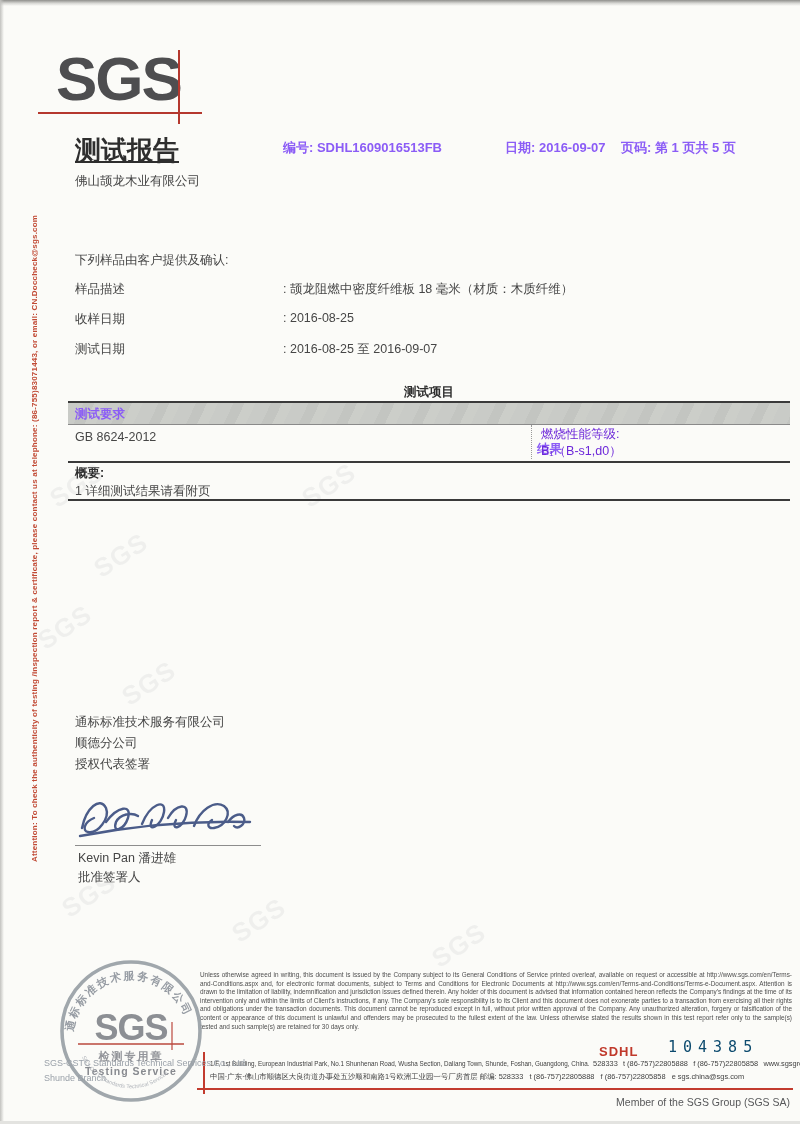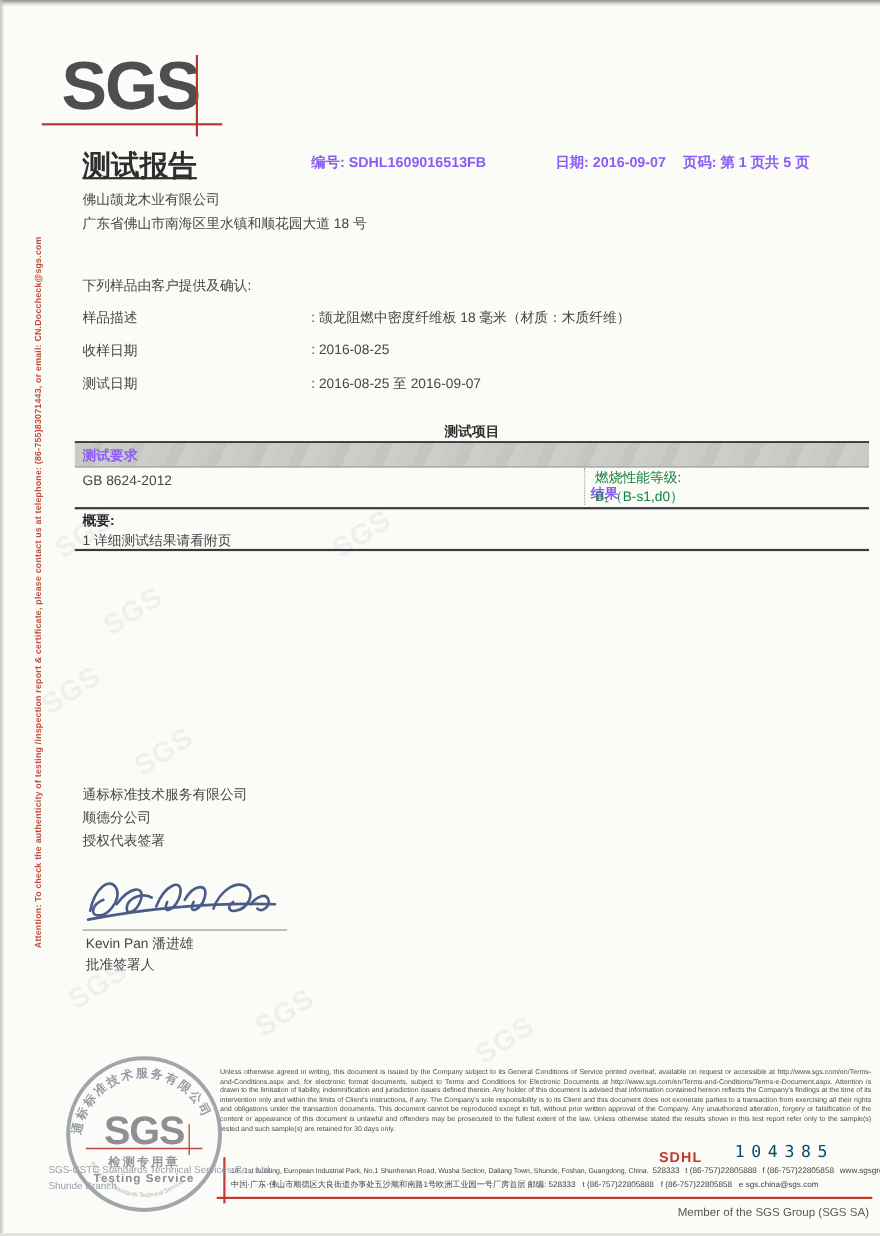--- a/index.html
+++ b/index.html
@@ -46,21 +46,21 @@
   .tline{left:68px;width:722px;background:#3a3a3a;height:2px;}
   .tline-thin{left:68px;width:722px;background:#8a8a8a;height:1px;}
   .thead-band{left:68px;top:403px;width:722px;height:21px;
     background:repeating-linear-gradient(115deg,#c9cbc7 0 14px,#c3c5c1 14px 24px,#cccec9 24px 34px);}
   .th{top:406px;font-size:12.5px;font-weight:bold;color:#8b5cf6;}
   .th-req{left:75px;}
   .th-res{left:537px;margin-top:35px;}
   .td-req{left:75px;top:430px;font-size:12.5px;color:#464646;}
   .res-cell{left:531px;top:425px;width:259px;height:34px;
     border-left:1px dotted #9a9a9a;padding:1px 0 0 9px;
-    font-size:12.5px;line-height:17px;color:#15803d;box-sizing:border-box;}
+    font-size:12.5px;line-height:17px;color:#6d28d9;box-sizing:border-box;}
   .summary-label{left:75px;top:465px;font-size:12.5px;font-weight:bold;color:#2e2e2e;}
   .summary-item{left:75px;top:483px;font-size:12.5px;color:#464646;}
   
   .issuer{left:75px;top:712px;font-size:12.5px;line-height:21px;color:#464646;}
   .sig-svg{left:72px;top:788px;}
   .sig-line{left:75px;top:845px;width:186px;height:1px;background:#8d8d8d;}
   .signer{left:78px;top:850px;font-size:12.5px;color:#464646;}
   .signer-title{left:78px;top:869px;font-size:12.5px;color:#464646;}
   
   .stamp-svg{left:56px;top:956px;opacity:.92;}
@@ -107,21 +107,20 @@
 <div class="abs logo-hline"></div>
 <div class="abs logo-vline"></div>
 
 <div class="abs doc-title">测试报告</div>
 <div class="abs hd hd-no">编号: SDHL1609016513FB</div>
 <div class="abs hd hd-date">日期: 2016-09-07</div>
 <div class="abs hd hd-page">页码: 第 1 页共 5 页</div>
 
 <div class="abs client">
   <div>佛山颉龙木业有限公司</div>
-  <div>广东省佛山市南海区里水镇和顺花园大道 18 号</div>
 </div>
 
 <div class="abs intro">下列样品由客户提供及确认:</div>
 <div class="abs srow-label" style="top:281px;">样品描述</div>
 <div class="abs srow-value" style="top:281px;">: 颉龙阻燃中密度纤维板 18 毫米（材质：木质纤维）</div>
 <div class="abs srow-label" style="top:311px;">收样日期</div>
 <div class="abs srow-value" style="top:311px;">: 2016-08-25</div>
 <div class="abs srow-label" style="top:341px;">测试日期</div>
 <div class="abs srow-value" style="top:341px;">: 2016-08-25 至 2016-09-07</div>
 

